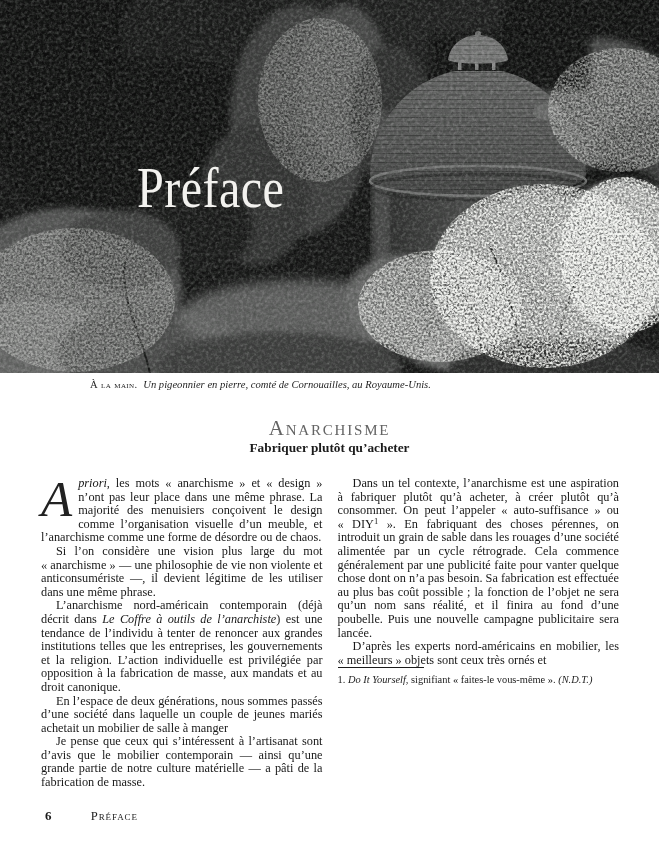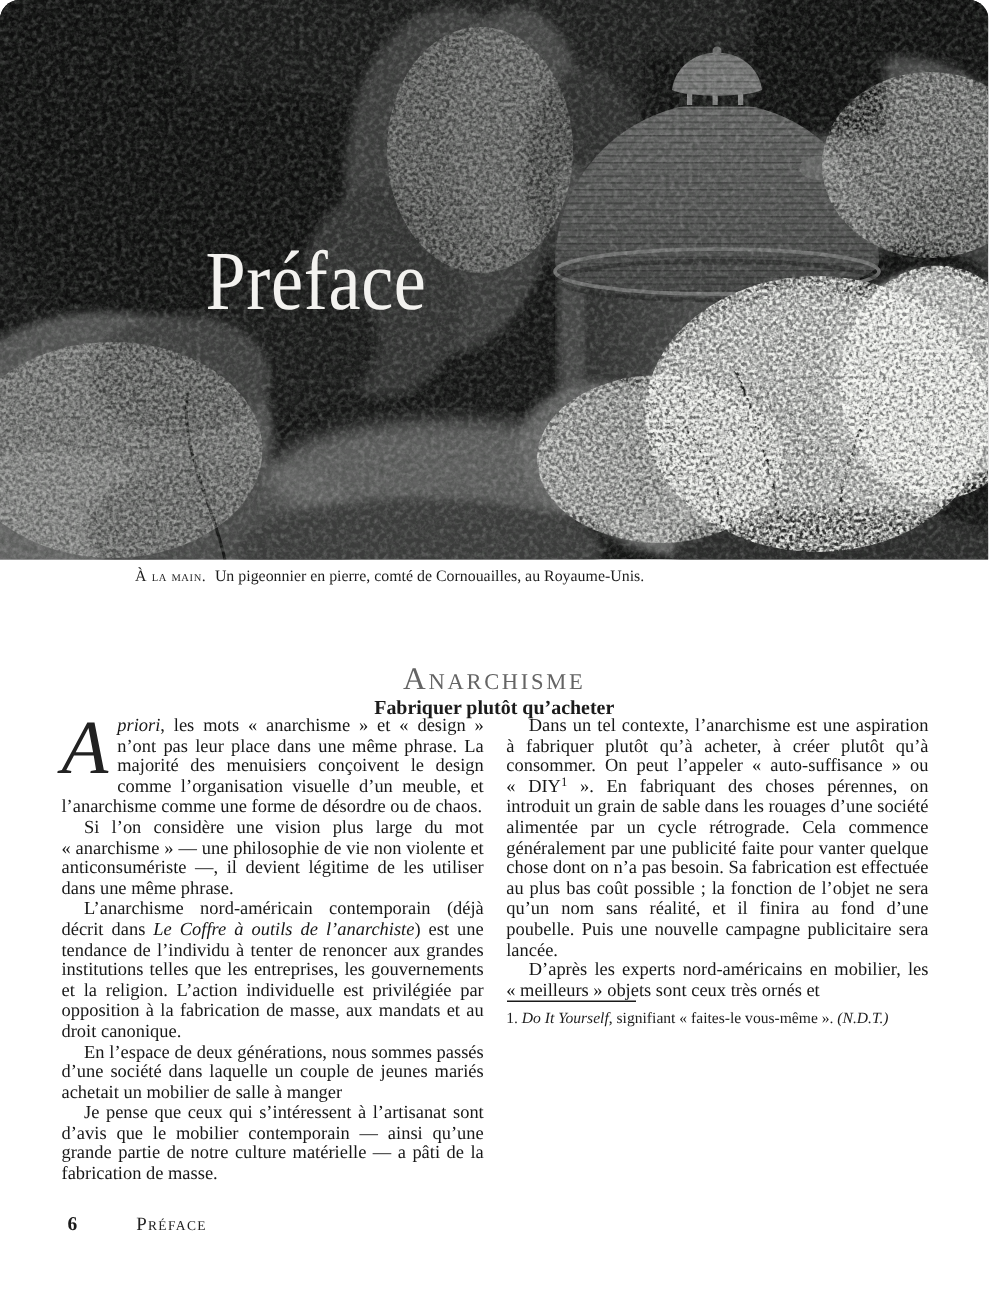--- a/index.html
+++ b/index.html
@@ -1,34 +1,34 @@
 <!DOCTYPE html>
 <html><head>
 <meta charset="utf-8">
 <style>
   html,body{margin:0;padding:0;background:#ffffff;}
   .page{
     position:relative;width:659px;height:866px;background:#ffffff;
-    overflow:hidden;font-family:"Liberation Serif", serif;color:#181818;border-radius:13px;
+    overflow:hidden;font-family:"Liberation Serif", serif;color:#181818;
   }
   
   .hero{position:absolute;top:0;left:0;width:659px;height:373px;overflow:hidden;}
   .hero svg{display:block;}
   .hero-title{
     position:absolute;left:137px;top:156px;
     font-size:56px;color:#f3f2ef;letter-spacing:0.5px;
     transform:scaleX(0.86);transform-origin:left top;
     font-family:"Liberation Serif", serif;font-weight:400;
   }
   
   .caption{position:absolute;top:379px;left:90px;font-size:10.6px;color:#1d1d1d;white-space:nowrap;}
   .cap-lead{font-variant:small-caps;letter-spacing:0.4px;}
-  .cap-rest{margin-left:3px;}
-  
-  .section-head{position:absolute;top:417px;left:0;width:659px;text-align:center;margin-top:24px;}
+  .cap-rest{font-style:italic;margin-left:3px;}
+  
+  .section-head{position:absolute;top:417px;left:0;width:659px;text-align:center;}
   .heading{
     font-variant:small-caps;font-size:21px;letter-spacing:1.8px;
     color:#646464;font-weight:400;line-height:22px;
   }
   .subtitle{font-weight:bold;font-size:13.3px;color:#1b1b1b;line-height:15px;margin-top:1px;}
   
   .content{position:absolute;top:477px;left:41px;width:578px;display:flex;gap:15px;}
   .col{width:281.5px;}
   .content p{
     margin:0;text-indent:15px;font-size:12.3px;line-height:13.6px;

